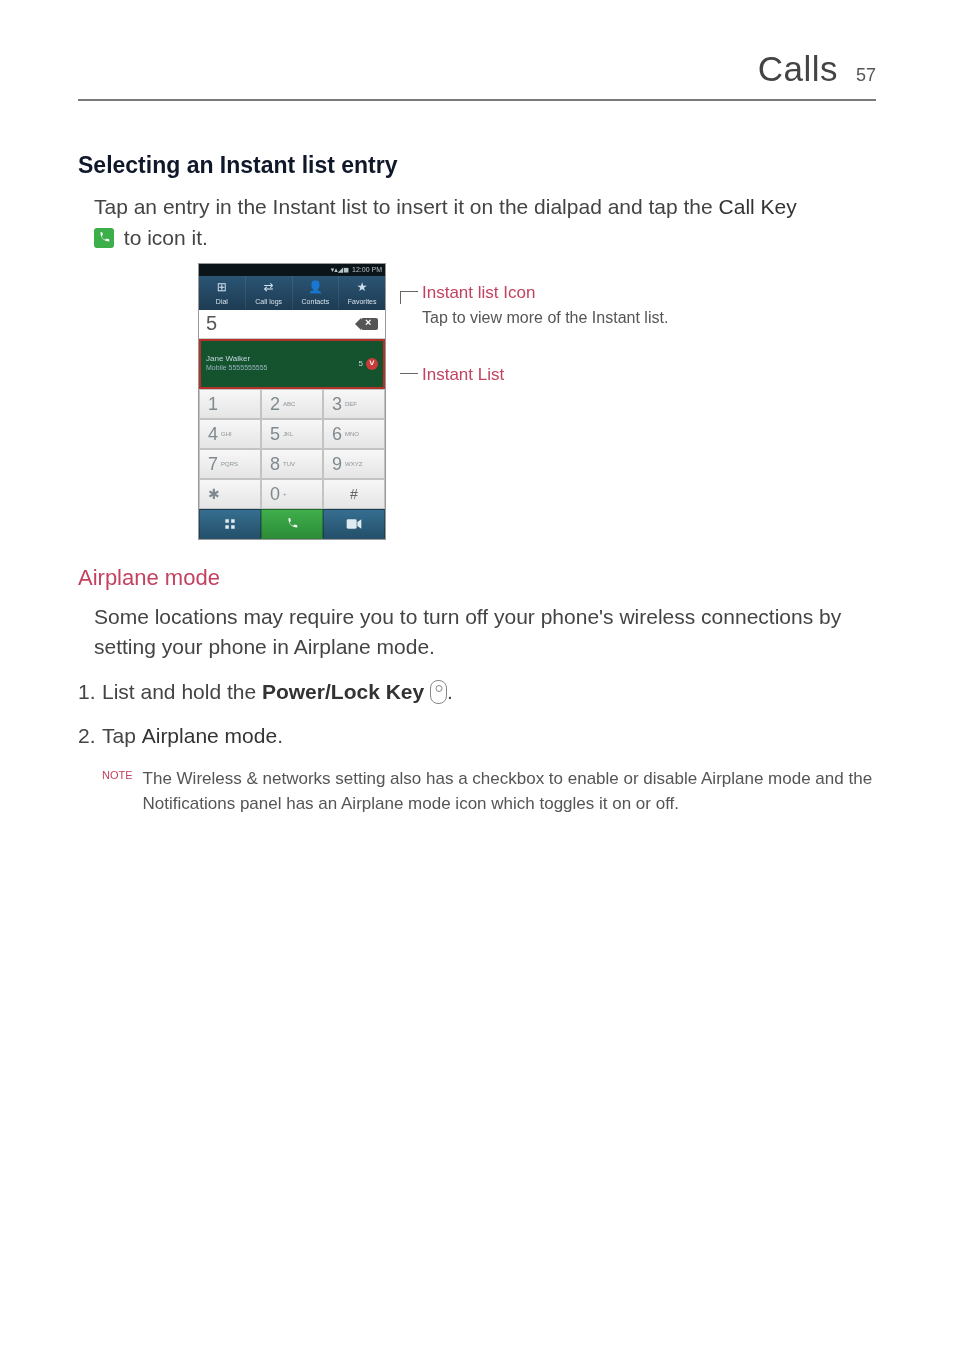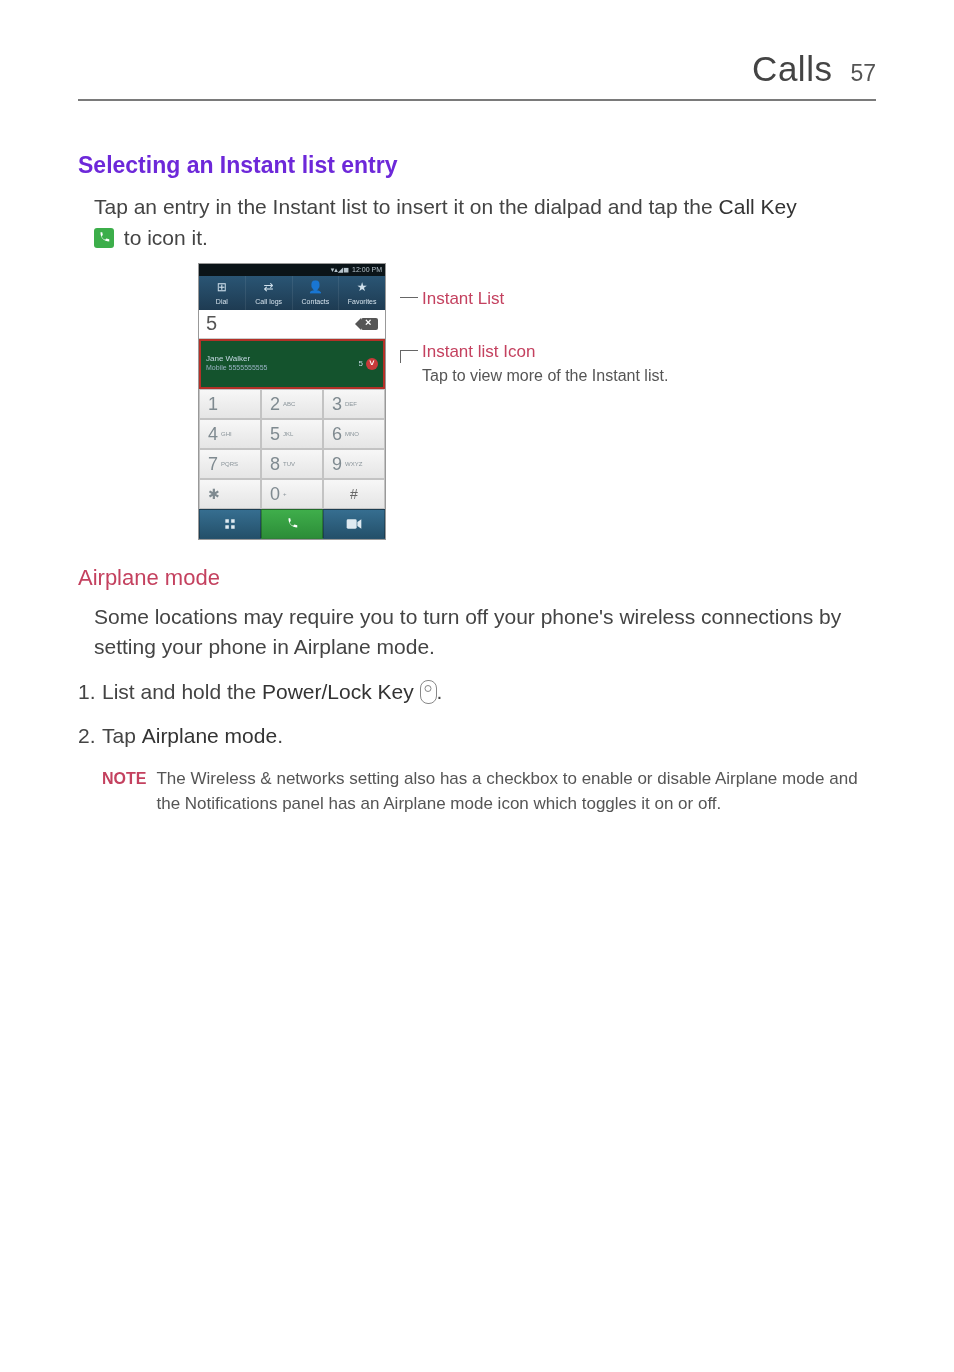--- a/index.html
+++ b/index.html
@@ -39,29 +39,29 @@
     padding-bottom:4px;
     margin-bottom:48px;
     gap:18px;
   }
   .header .title{
     font-size:35px;
     letter-spacing:.5px;
     color:#444;
   }
   .header .pnum{
-    font-size:23px;
+    font-size:18px;
     color:#555;
   }
   
   h2.section-title{
     font-size:23px;
     font-weight:700;
     margin:0 0 10px 0;
-    color:#6d28d9;
+    color:#0f172a;
   }
   .bodytext{
     font-size:21px;
     color:#444;
     margin:0 0 8px 16px;
   }
   .call-key-icon{
     display:inline-block;
     width:20px;height:20px;
     background:var(--greenbtn);
@@ -112,23 +112,23 @@
     display:flex;
     gap:10px;
     margin-top:8px;
     padding-left:24px;
     font-size:17px;
     color:#555;
     line-height:1.5;
   }
   .note-label{
     color:var(--pink);
-    font-weight:700;
+    font-weight:400;
     flex-shrink:0;
-    font-size:16px;
+    font-size:11px;
     padding-top:1px;
   }
   
   .figure-row{
     display:flex;
     gap:14px;
     margin:10px 0 0 120px;
     align-items:flex-start;
   }
   .phone{
@@ -367,39 +367,39 @@
         <div class="abtn a3">
           <svg width="16" height="12" viewBox="0 0 24 18">
               <rect x="1" y="2" width="15" height="14" rx="2" fill="#dfeaf1"></rect>
               <path d="M17 6l6-4v14l-6-4z" fill="#dfeaf1"></path>
             </svg>
         </div>
       </div>
     </div>
 
     <div class="callouts">
-      <div class="co" style="margin-top:6px;">
-        <span class="lead"></span>
-        <div class="ct">Instant List</div>
-      </div>
       <div class="co">
         <span class="lead corner"></span>
         <div class="ct">Instant list Icon</div>
         <div class="cd">Tap to view more of the Instant list.</div>
       </div>
+      <div class="co" style="margin-top:6px;">
+        <span class="lead"></span>
+        <div class="ct">Instant List</div>
+      </div>
     </div>
   </div>
 
   <h3 class="red-heading">Airplane mode</h3>
   <p class="bodytext">Some locations may require you to turn off your phone's wireless connections by setting your phone in Airplane mode.</p>
 
   <ol class="steps">
     <li>
       <span class="num">1.</span>
-      <span>List and hold the </span><span style="font-weight:400;color:#333;">Power/Lock Key</span>
+      <span>List and hold the </span><span style="font-weight:700;color:#333;">Power/Lock Key</span>
       <span class="power-key-icon"></span><span>.</span>
     </li>
     <li>
       <span class="num">2.</span>
       <span>Tap </span><span style="font-weight:500;color:#333;">Airplane mode</span><span>.</span>
     </li>
   </ol>
 
   <div class="note-row">
     <span class="note-label">NOTE</span>

